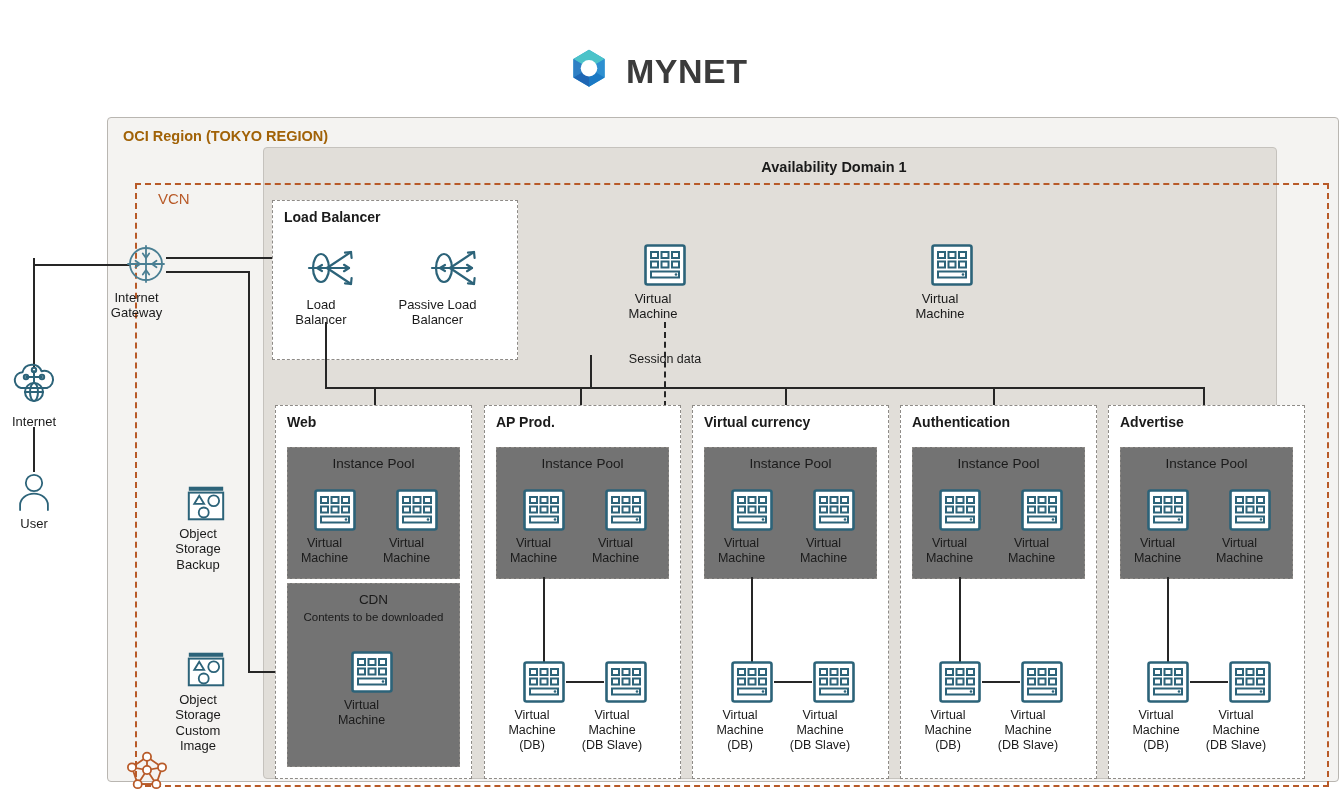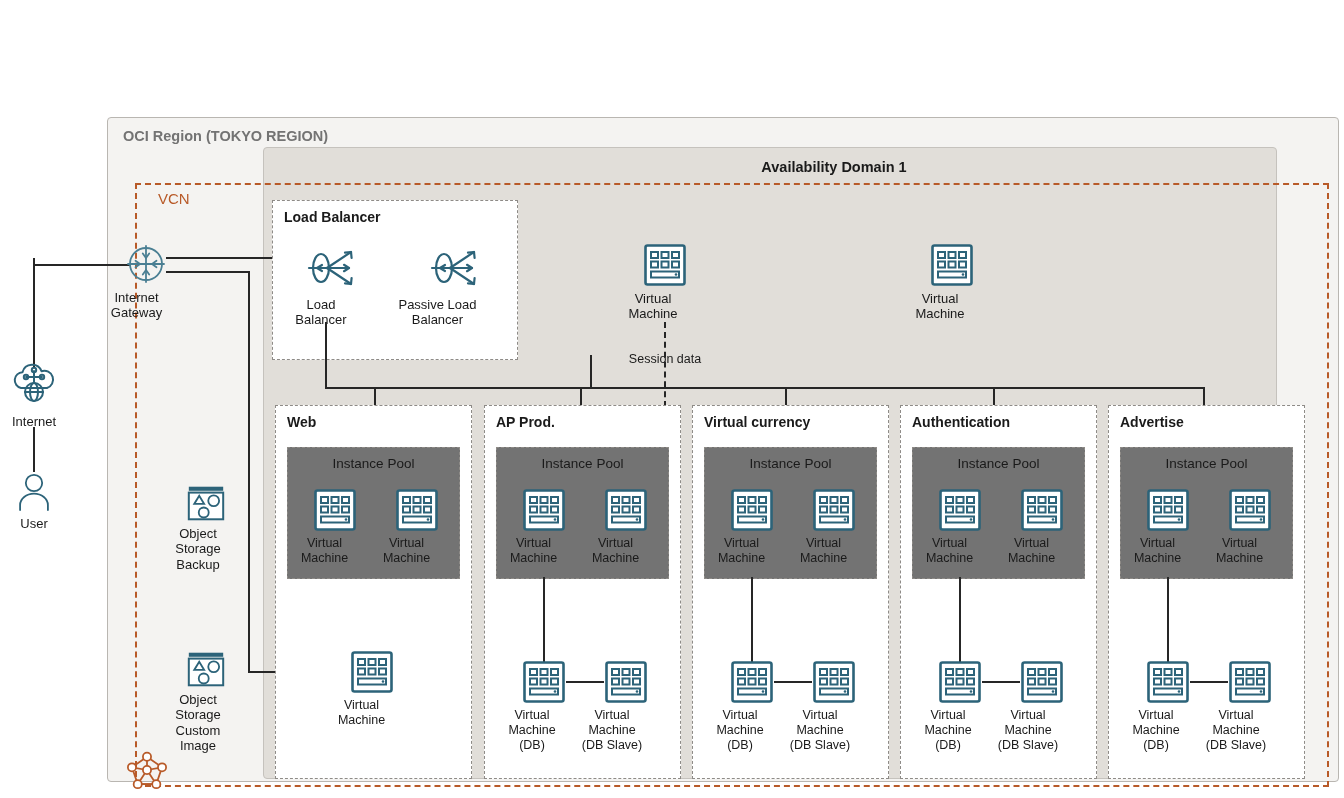--- a/index.html
+++ b/index.html
@@ -16,21 +16,21 @@
   
   .logo-wrap{position:absolute;left:566px;top:48px;display:flex;align-items:center;gap:14px;}
   .logo-text{font-size:34px;font-weight:bold;letter-spacing:.5px;color:#3b3b3b;line-height:1;}
 
   
   .region{
     position:absolute;left:107px;top:117px;width:1230px;height:663px;
     border:1px solid #b9b6b1;border-radius:4px;background:#f4f3f1;
   }
   .region-title{
-    position:absolute;left:15px;top:10px;font-size:14.5px;font-weight:bold;color:#737373;
+    position:absolute;left:15px;top:10px;font-size:14.5px;font-weight:bold;color:#a16207;
   }
 
   
   .ad{
     position:absolute;left:263px;top:147px;width:1012px;height:630px;
     background:#e1ded9;border:1px solid #c5c2bd;border-radius:4px;
   }
   .ad-title{
     position:absolute;left:0;top:11px;width:1140px;text-align:center;
     font-size:14.5px;font-weight:bold;color:#1a1a1a;
@@ -166,20 +166,26 @@
       <polygon points="16,24 50,44 16,64" fill="#2f7fc4"></polygon>
       <polygon points="16,64 50,44 50,84" fill="#1f66b4"></polygon>
       <polygon points="84,64 50,84 50,44" fill="#1b79c4"></polygon>
       <circle cx="50" cy="44" r="18" fill="#ffffff"></circle>
     </symbol>
   </defs>
 </svg>
 
 <div class="canvas">
 
+  <div class="logo-wrap">
+    <svg width="46" height="46">
+        <use href="#sym-mynet"></use>
+      </svg>
+    <div class="logo-text">MYNET</div>
+  </div>
 
   <div class="region">
     <div class="region-title">OCI Region (TOKYO REGION)</div>
   </div>
 
   <div class="ad">
     <div class="ad-title">Availability Domain 1</div>
   </div>
 
   <div class="vcn"></div>
@@ -304,20 +310,25 @@
 Machine</div>
   </div>
   <div class="node" style="left:395px;top:488px;width:44px;">
     <svg width="44" height="44">
         <use href="#sym-vm"></use>
       </svg>
     <div class="cap sm" style="width:86px;margin-left:-21px;">Virtual
 Machine</div>
   </div>
 
+  <div class="pool" style="left:287px;top:583px;width:171px;height:182px;">
+    <div class="pool-title">CDN</div>
+    <div class="pool-sub">Contents to be
+downloaded</div>
+  </div>
   <div class="node" style="left:350px;top:650px;width:44px;">
     <svg width="44" height="44">
         <use href="#sym-vm"></use>
       </svg>
     <div class="cap sm" style="width:86px;margin-left:-21px;">Virtual
 Machine</div>
   </div>
 
   <div class="dbox" style="left:484px;top:405px;width:195px;height:372px;">
     <div class="dbox-title">AP Prod.</div>

